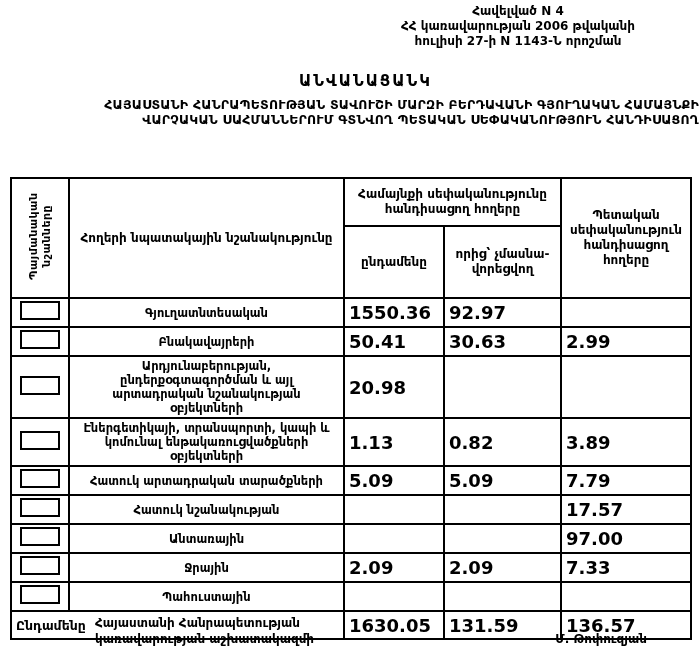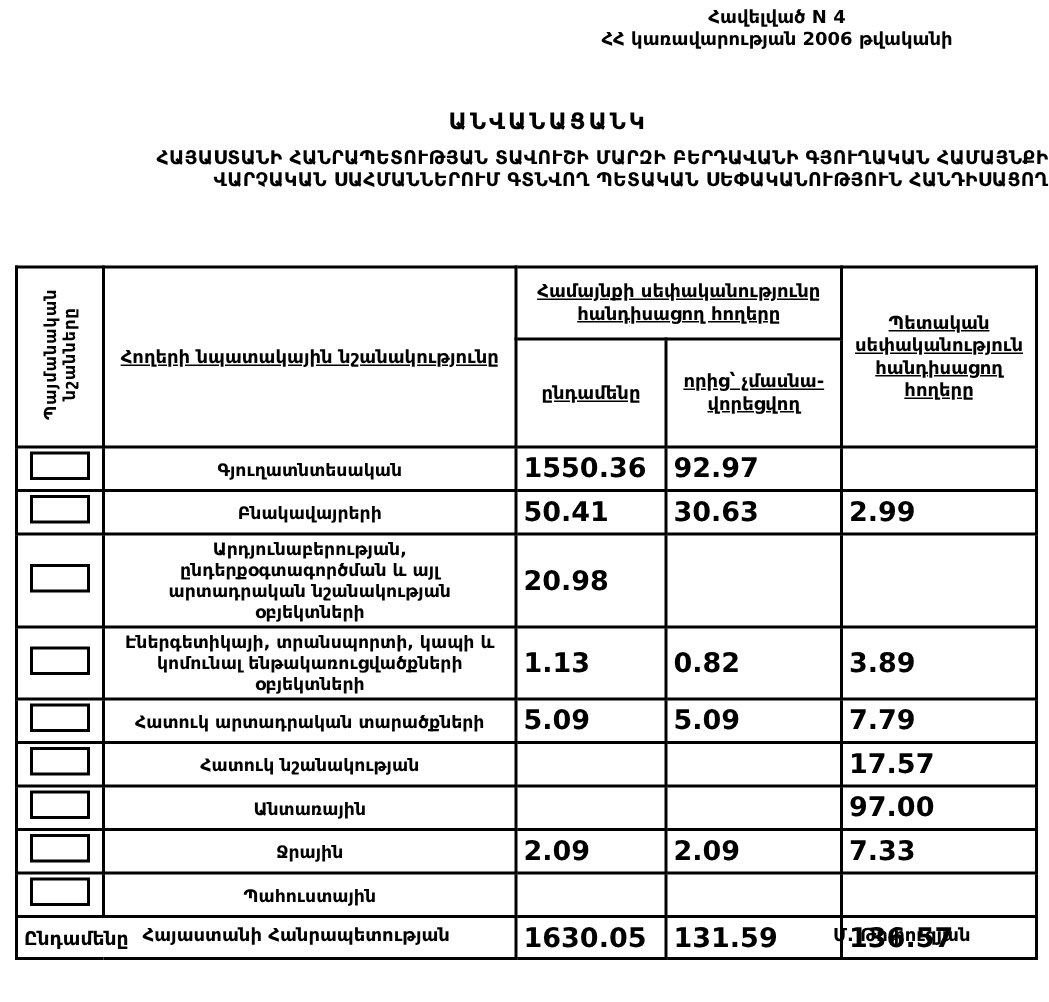--- a/index.html
+++ b/index.html
@@ -30,21 +30,21 @@
   }
 
   table.land {
     position: absolute; top: 177px; left: 10px; width: 680px;
     border-collapse: collapse; table-layout: fixed;
   }
   table.land th, table.land td {
     border: 2px solid #000; padding: 2px 4px; vertical-align: middle;
     overflow: hidden;
   }
-  table.land th { font-size: 12px; text-align: center; font-weight: bold; line-height: 15px; text-decoration: underline; }
+  table.land th { font-size: 12px; text-align: center; font-weight: bold; line-height: 15px; }
   th.state-h { font-size: 11.5px; }
   th.sub-h { height: 66px; }
   tr.group-row { height: 48px; }
 
   .vert {
     display: inline-block;
     writing-mode: vertical-rl;
     transform: rotate(180deg);
     font-size: 11px; line-height: 13px;
     max-height: 106px;
@@ -66,20 +66,21 @@
   }
 </style>
 </head>
 <body>
 
 <div class="page">
 
   <div class="appendix">
     <div>Հավելված N 4</div>
     <div>ՀՀ կառավարության 2006 թվականի</div>
+    <div>հուլիսի 27-ի N 1143-Ն որոշման</div>
   </div>
 
   <h1 class="doc-title">ԱՆՎԱՆԱՑԱՆԿ</h1>
 
   <div class="doc-subtitle">
     <div>ՀԱՅԱՍՏԱՆԻ ՀԱՆՐԱՊԵՏՈՒԹՅԱՆ ՏԱՎՈՒՇԻ ՄԱՐԶԻ ԲԵՐԴԱՎԱՆԻ ԳՅՈՒՂԱԿԱՆ ՀԱՄԱՅՆՔԻ</div>
     <div>ՎԱՐՉԱԿԱՆ ՍԱՀՄԱՆՆԵՐՈՒՄ ԳՏՆՎՈՂ ՊԵՏԱԿԱՆ ՍԵՓԱԿԱՆՈՒԹՅՈՒՆ ՀԱՆԴԻՍԱՑՈՂ</div>
   </div>
 
   <table class="land">
@@ -171,17 +172,18 @@
         <td class="num">1630.05</td>
         <td class="num">131.59</td>
         <td class="num">136.57</td>
       </tr>
     </tbody>
   </table>
 
   <div class="footer">
     <div>
       <div>Հայաստանի Հանրապետության</div>
+      <div>կառավարության աշխատակազմի</div>
     </div>
     <div>Մ. Թոփուզյան</div>
   </div>
 
 </div>
 
 </body></html>

